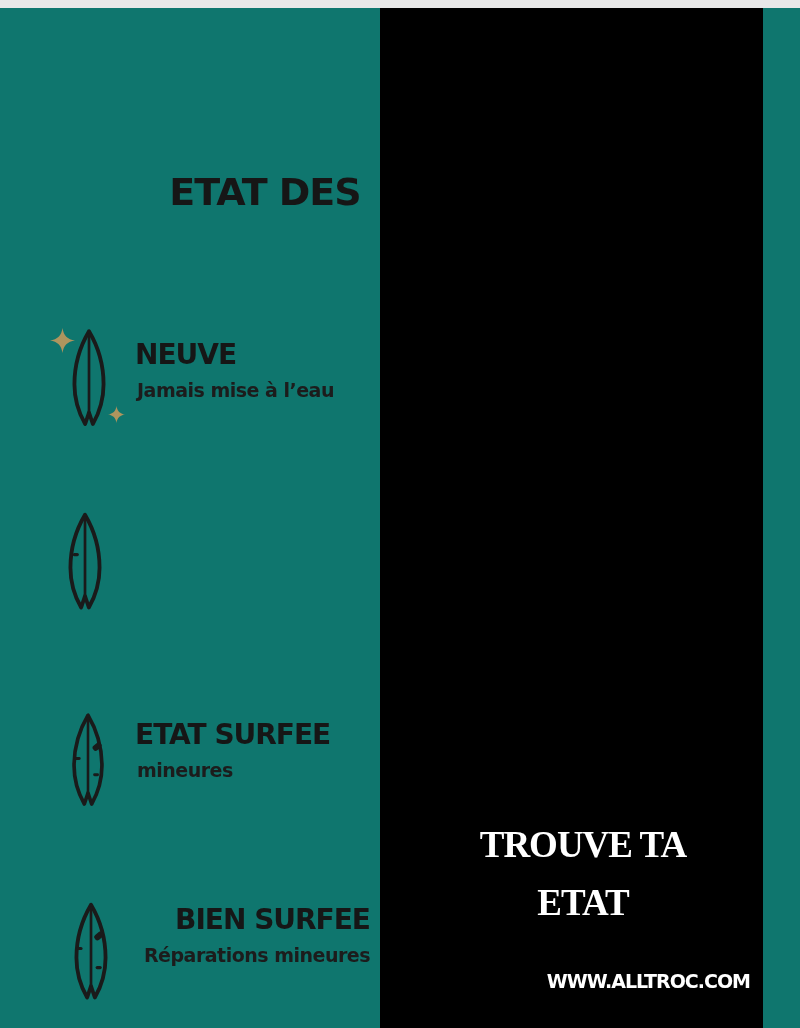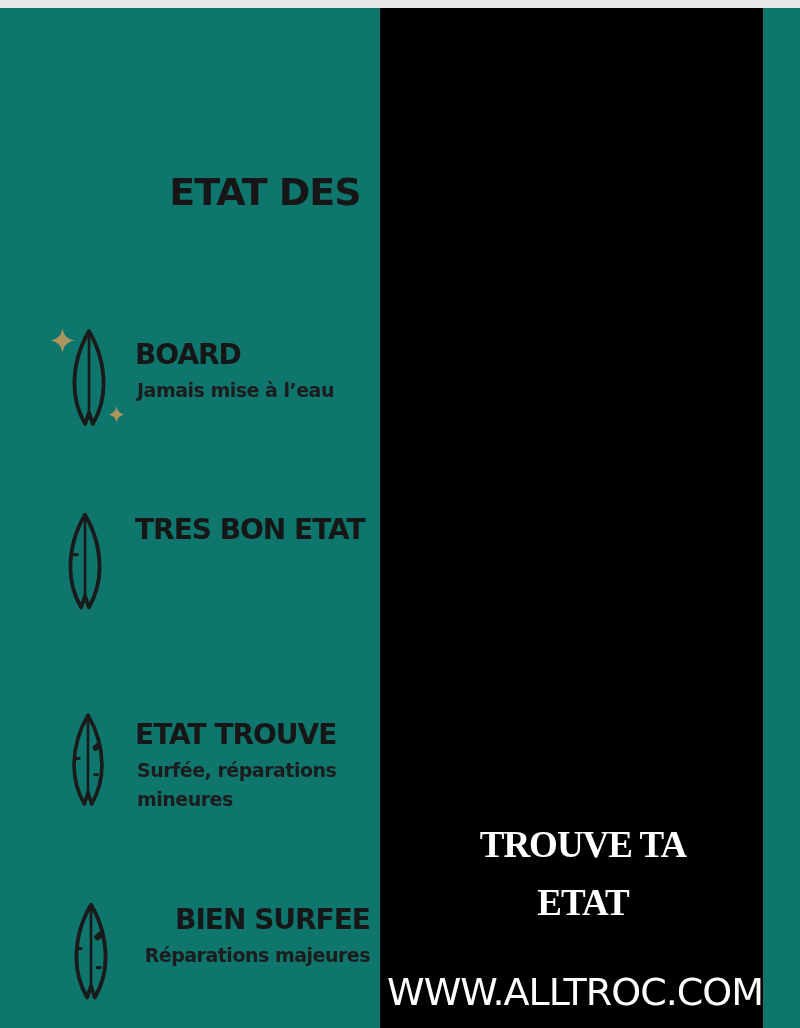--- a/index.html
+++ b/index.html
@@ -78,24 +78,24 @@
     color:#ffffff;
     font-size:37px;
     font-weight:bold;
     letter-spacing:-1px;
     line-height:58px;
     font-family:Liberation Serif, serif;
   }
   .tagline span { display:block; }
   .website {
     position:absolute;
-    right:37px; top:962px;
+    right:50px; top:962px;
     color:#ffffff;
-    font-size:38px;
-    font-weight:normal;
+    font-size:19px;
+    font-weight:bold;
     letter-spacing:-1px;
     white-space:nowrap;
   }
   svg { display:block; width:100%; height:100%; }
 </style>
 </head>
 <body>
 
 <div class="poster">
 
@@ -145,43 +145,41 @@
     <svg viewBox="0 0 60 132" fill="none" stroke="#1a1a1a" stroke-width="5" stroke-linejoin="round" stroke-linecap="round">
       <path d="M30,5 C17,27 11,52 11,74 C11,95 17,112 25,126 L30,111 L35,126 C43,112 49,95 49,74 C49,52 43,27 30,5 Z"></path>
       <path d="M30,9 L30,110" stroke-width="3.5"></path>
       <rect x="34" y="42" width="13" height="8" rx="3.5" fill="#1a1a1a" stroke="none" transform="rotate(-40 40 46)"></rect>
       <rect x="11" y="60" width="8" height="4" rx="2" fill="#1a1a1a" stroke="none"></rect>
       <rect x="36" y="85" width="8" height="4" rx="2" fill="#1a1a1a" stroke="none"></rect>
     </svg>
   </div>
 
   <div class="item item-1">
-    <h2>BOARD</h2>
+    <h2>NEUVE</h2>
     <p class="desc">
       <span>Jamais mise à l’eau</span>
       <span></span>
     </p>
   </div>
 
   <div class="item item-2">
-    <h2>TRES BON ETAT</h2>
   </div>
 
   <div class="item item-3">
-    <h2>ETAT TROUVE</h2>
+    <h2>ETAT SURFEE</h2>
     <p class="desc">
-      <span>Surfée, réparations</span>
       <span>mineures</span>
     </p>
   </div>
 
   <div class="item item-4">
     <h2>BIEN SURFEE</h2>
     <p class="desc">
-      <span>Réparations majeures</span>
+      <span>Réparations mineures</span>
       <span></span>
     </p>
   </div>
 
   <div class="tagline">
     <span>TROUVE TA</span>
     <span>ETAT</span>
   </div>
   <div class="website">WWW.ALLTROC.COM</div>
 

